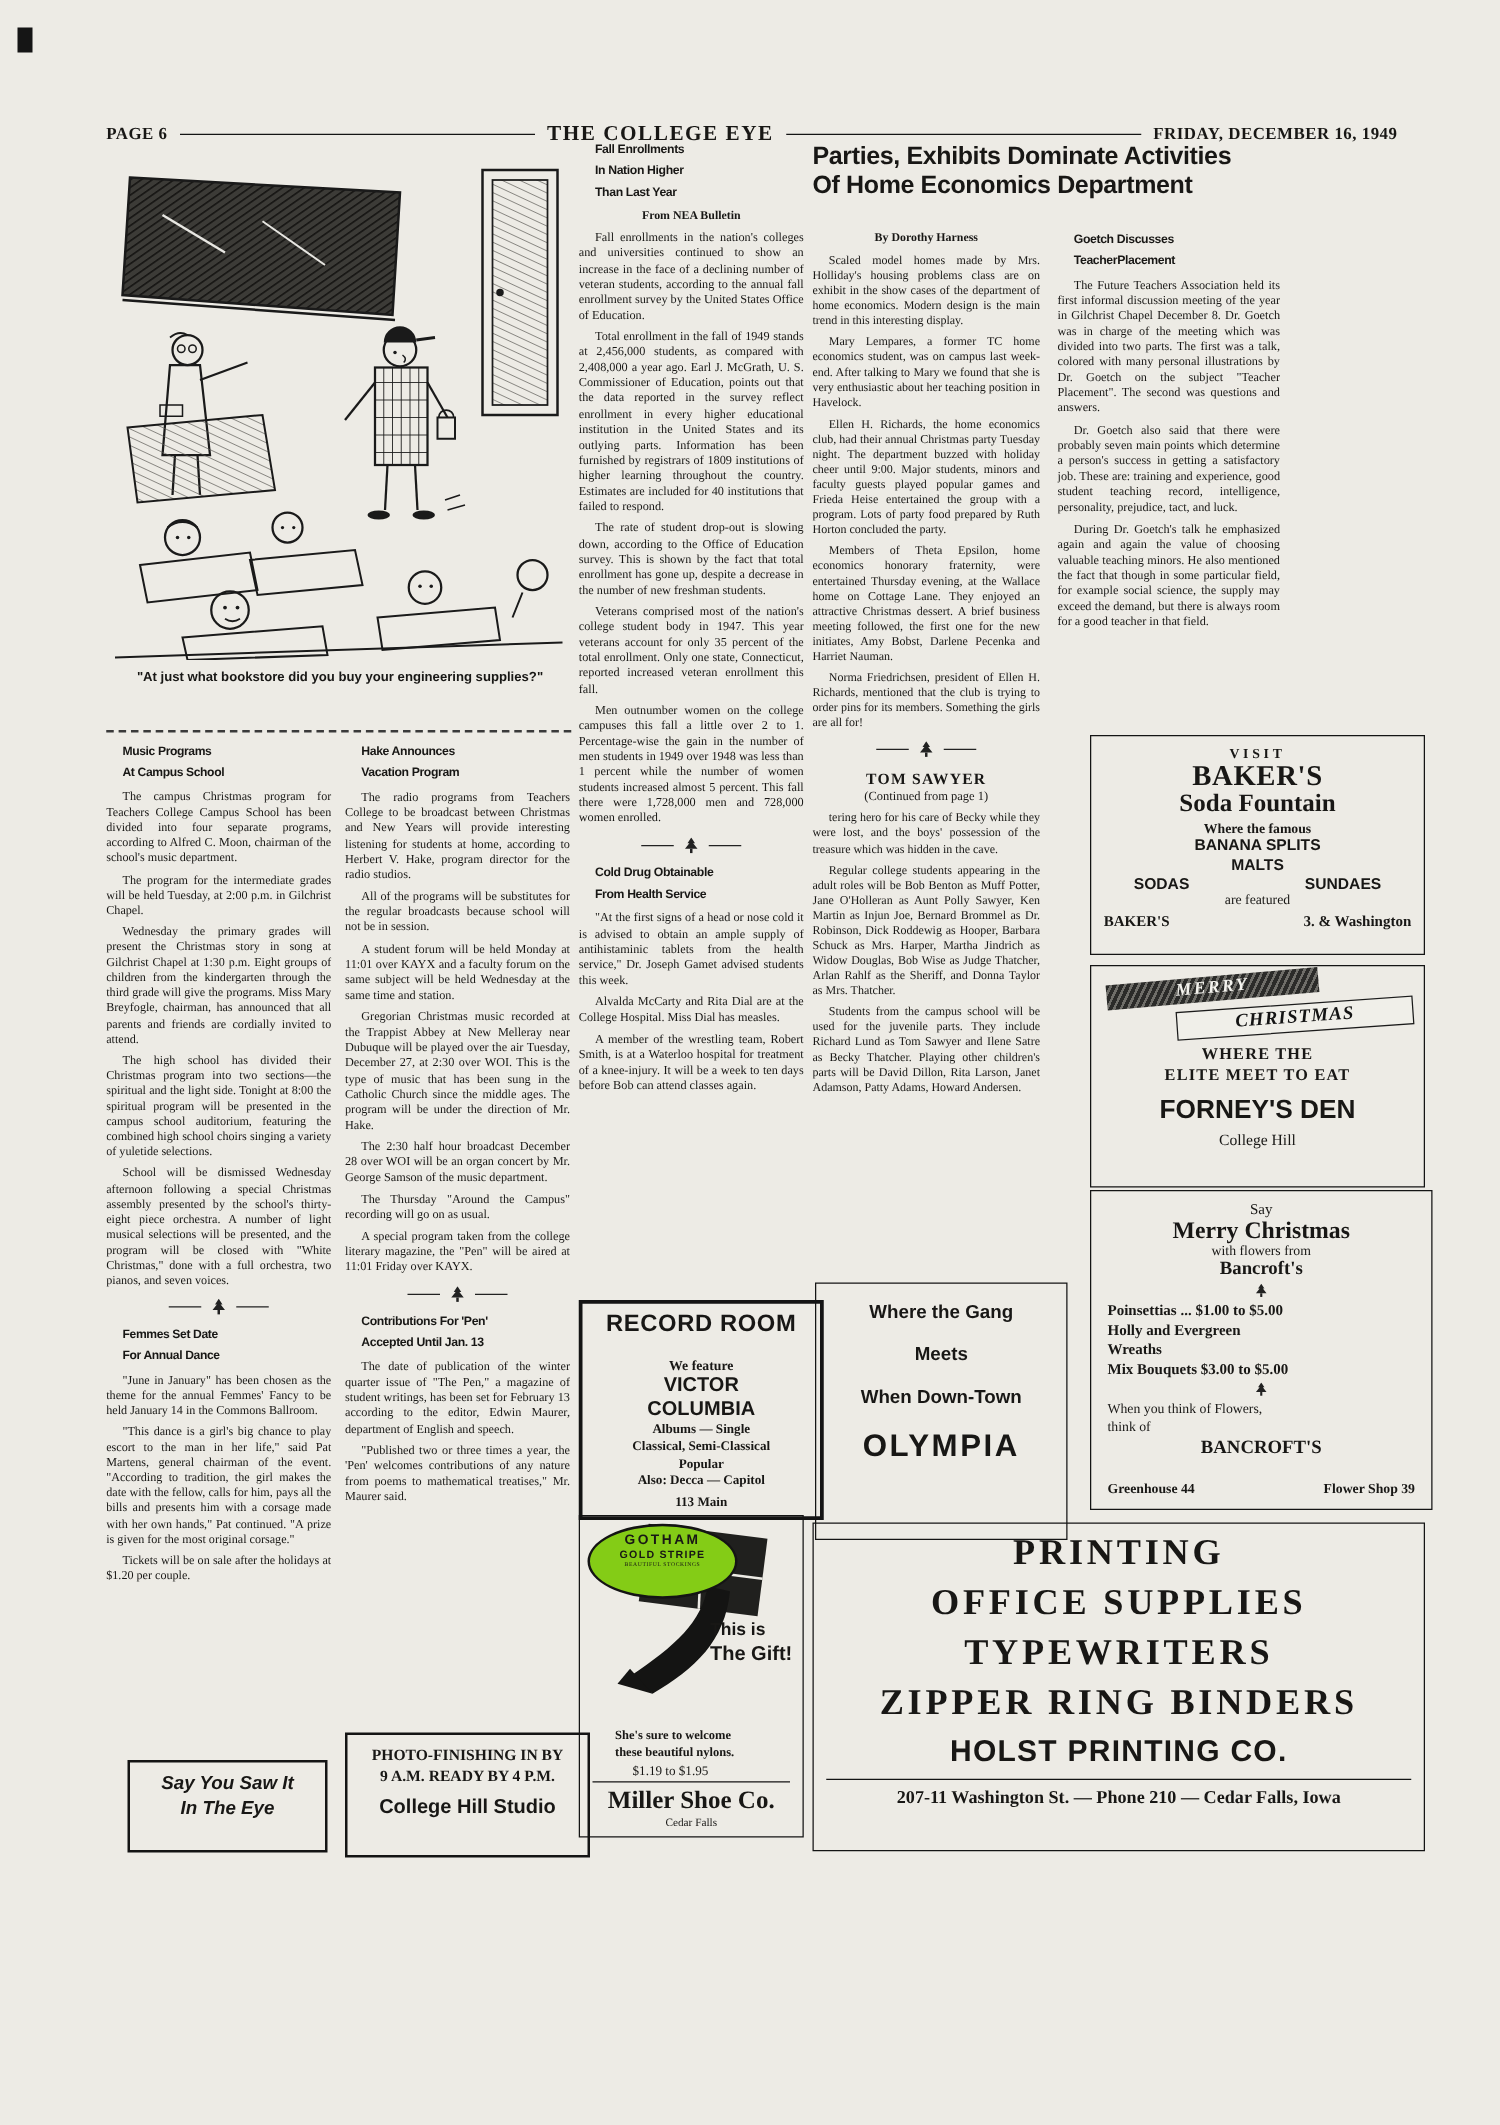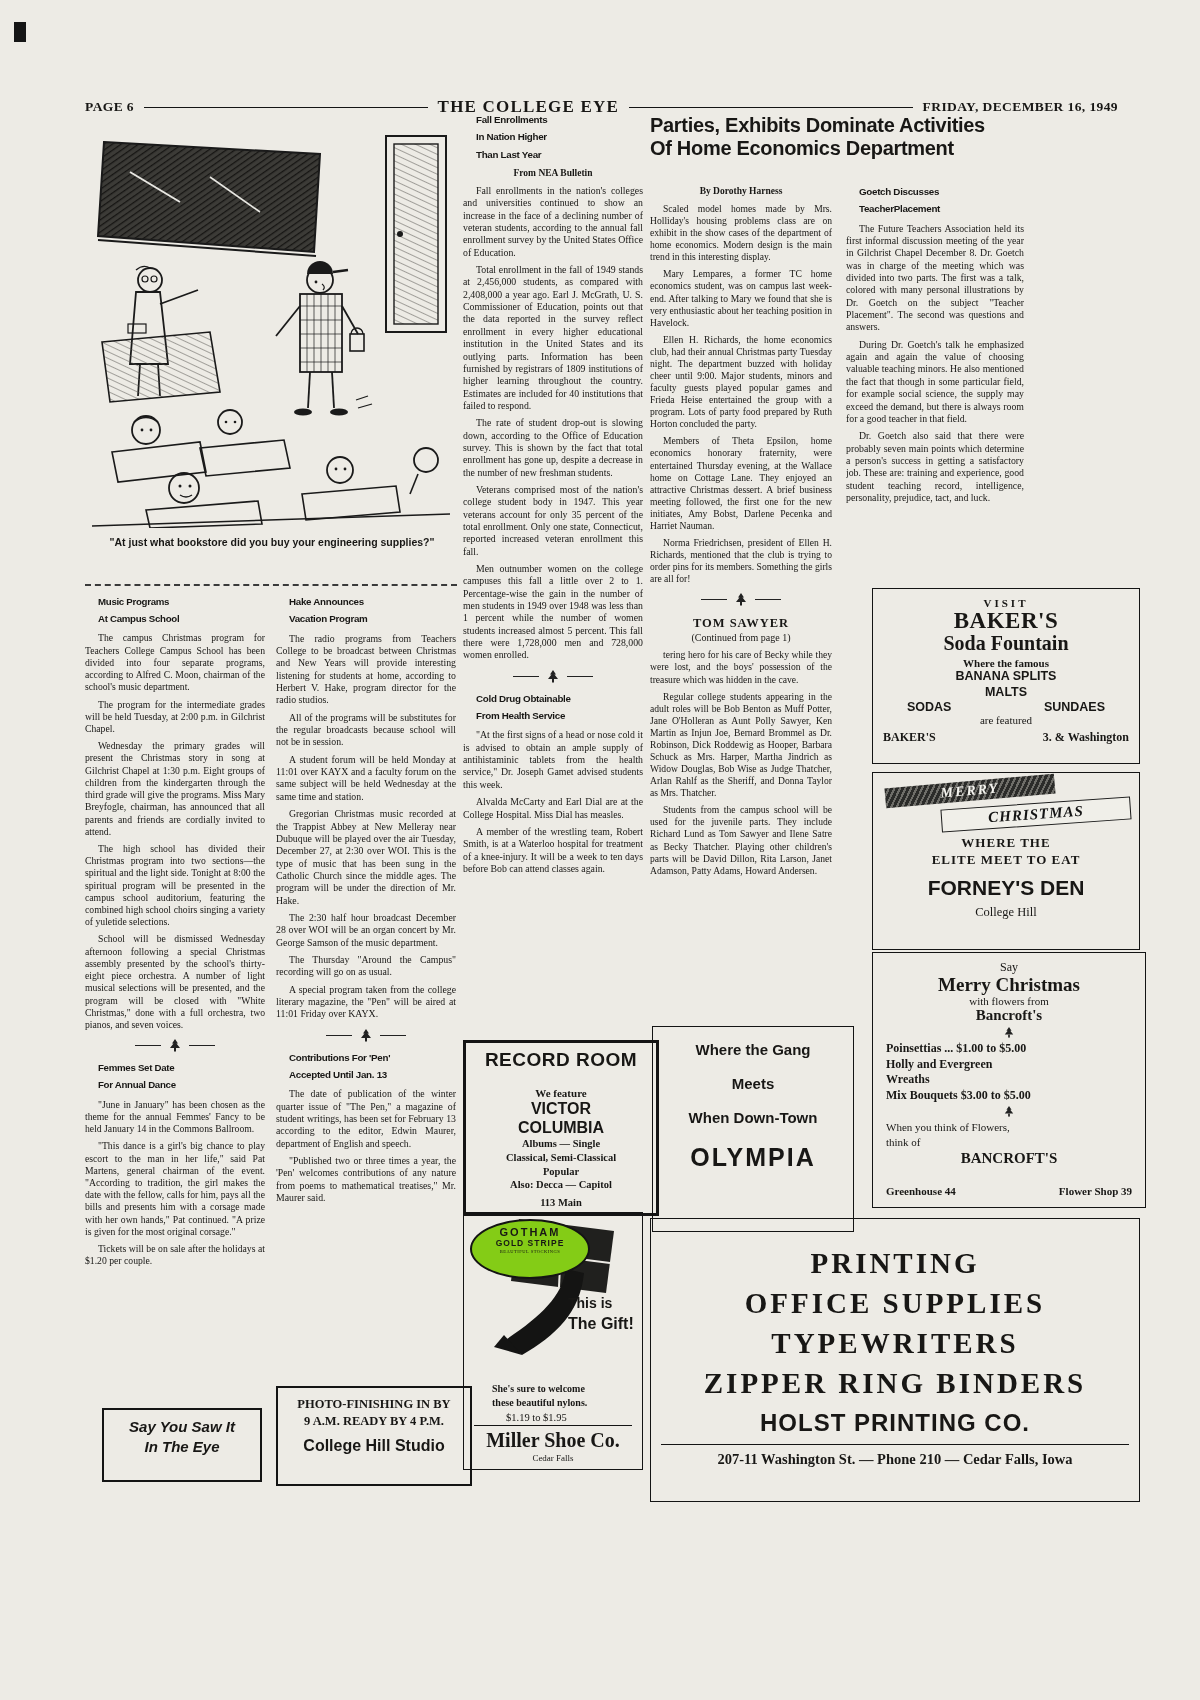--- a/index.html
+++ b/index.html
@@ -106,21 +106,21 @@
   .ml-gift{position:absolute;right:8px;top:82px;width:66px;text-align:left;
            font-family:"Liberation Sans",sans-serif;font-weight:700}
   .ml-g1{font-size:14px}
   .ml-g2{font-size:16px;margin-top:4px}
   .ml-bottom{position:absolute;left:0;bottom:6px;width:100%;text-align:center}
   .ml-line{font-weight:700;font-size:10px;line-height:1.35;text-align:left;padding-left:28px}
   .ml-price{font-size:10.5px;margin:3px 0 2px;text-align:left;padding-left:42px}
   .ml-name{font-weight:700;font-size:20px;border-top:1px solid #141414;margin:2px 10px 0;padding-top:3px}
   .ml-loc{font-size:9px;margin-top:1px}
 
-  .holst{left:650px;top:1218px;width:468px;height:250px;padding:24px 10px 8px;text-align:center}
+  .holst{left:650px;top:1218px;width:468px;height:250px;padding:3px 10px 8px;text-align:center}
   .ho-line{font-weight:700;font-size:29px;letter-spacing:3px;line-height:1.38}
   .ho-name{font-family:"Liberation Sans",sans-serif;font-weight:700;font-size:24px;letter-spacing:1px;margin-top:6px}
   .ho-addr{font-weight:700;font-size:14.5px;border-top:1.4px solid #141414;margin-top:7px;padding-top:6px}
 
   .photo-box{left:276px;top:1386px;width:180px;height:80px;border-width:2px;padding:8px 6px;text-align:center}
   .pb-line{font-weight:700;font-size:12.5px;line-height:1.35}
   .pb-name{font-family:"Liberation Sans",sans-serif;font-weight:700;font-size:16px;margin-top:7px}
 
   .say-box{left:102px;top:1408px;width:148px;height:56px;border-width:2.4px;padding:7px 4px;text-align:center;
            font-family:"Liberation Sans",sans-serif;font-style:italic;font-weight:700;font-size:15px;line-height:1.35}
@@ -245,21 +245,21 @@
         <rect x="6" y="9" width="2" height="3.5" fill="#222"></rect>
       </svg>
     <span class="dline"></span>
   </div>
   <div class="hl h16">
       <p>Cold Drug Obtainable</p>
       <p>From Health Service</p>
     </div>
   <div>
       <p>"At the first signs of a head or nose cold it is advised to obtain an ample supply of antihistaminic tablets from the health service," Dr. Joseph Gamet advised students this week.</p>
-      <p>Alvalda McCarty and Earl Dial are at the College Hospital. Miss Dial has measles.</p>
+      <p>Alvalda McCarty and Rita Dial are at the College Hospital. Miss Dial has measles.</p>
       <p>A member of the wrestling team, Robert Smith, is at a Waterloo hospital for treatment of a knee-injury. It will be a week to ten days before Bob can attend classes again.</p>
     </div>
 </div>
 
 <div class="abs parties-head hl h20">
     <p>Parties, Exhibits Dominate Activities</p>
     <p>Of Home Economics Department</p>
   </div>
 
 <div class="abs col-parties body-col">
@@ -288,22 +288,22 @@
     </div>
 </div>
 
 <div class="abs col-goetch body-col">
   <div class="hl h20">
       <p>Goetch Discusses</p>
       <p>TeacherPlacement</p>
     </div>
   <div>
       <p>The Future Teachers Association held its first informal discussion meeting of the year in Gilchrist Chapel December 8. Dr. Goetch was in charge of the meeting which was divided into two parts. The first was a talk, colored with many personal illustrations by Dr. Goetch on the subject "Teacher Placement". The second was questions and answers.</p>
+      <p>Dr. Goetch also said that there were probably seven main points which determine a person's success in getting a satisfactory job. These are: training and experience, good student teaching record, intelligence, personality, prejudice, tact, and luck.</p>
       <p>During Dr. Goetch's talk he emphasized again and again the value of choosing valuable teaching minors. He also mentioned the fact that though in some particular field, for example social science, the supply may exceed the demand, but there is always room for a good teacher in that field.</p>
-      <p>Dr. Goetch also said that there were probably seven main points which determine a person's success in getting a satisfactory job. These are: training and experience, good student teaching record, intelligence, personality, prejudice, tact, and luck.</p>
     </div>
 </div>
 
 <div class="abs col-music body-col">
   <div class="hl h20">
       <p>Music Programs</p>
       <p>At Campus School</p>
     </div>
   <div>
       <p>The campus Christmas program for Teachers College Campus School has been divided into four separate programs, according to Alfred C. Moon, chairman of the school's music department.</p>

